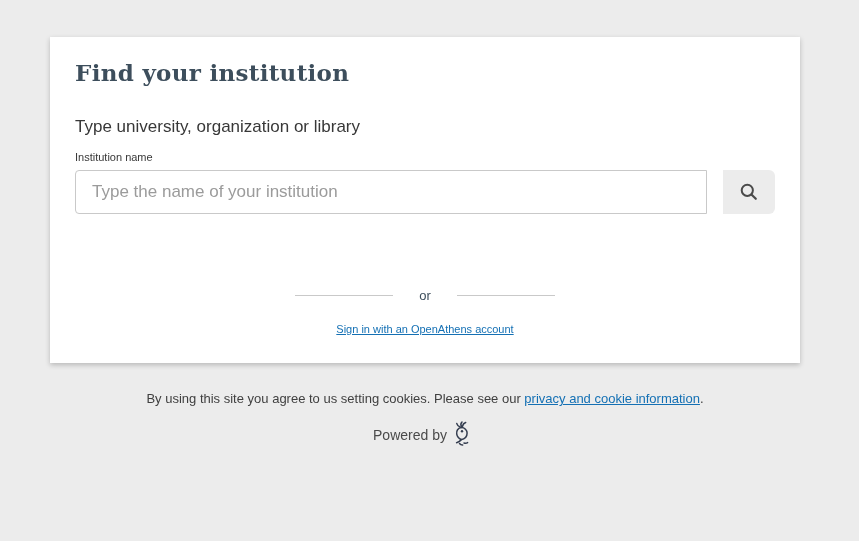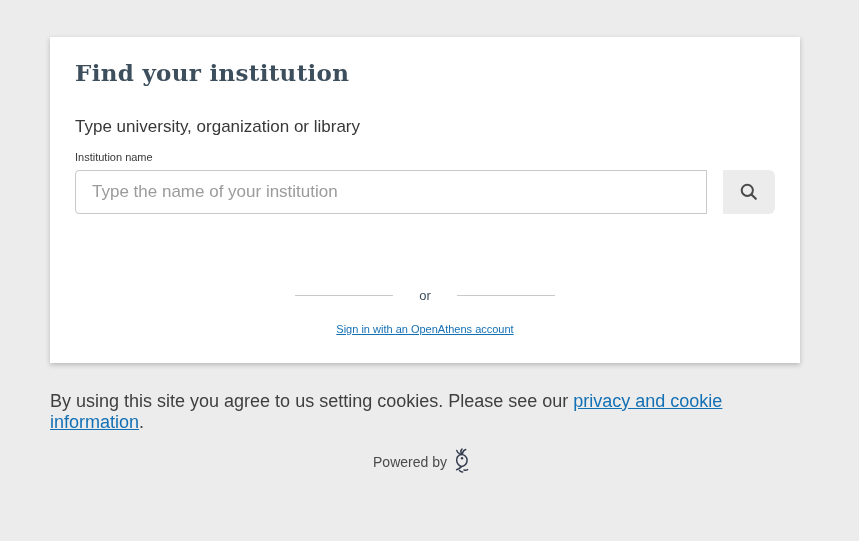--- a/index.html
+++ b/index.html
@@ -87,22 +87,22 @@
     text-align: center;
   }
   .signin-link {
     font-size: 11px;
     color: #1470b4;
     text-decoration: underline;
     cursor: pointer;
   }
   .cookie-row {
     margin-top: 28px;
-    text-align: left;
-    font-size: 18px;
+    text-align: center;
+    font-size: 13px;
     color: #3f3f3f;
   }
   .cookie-link {
     color: #1470b4;
     text-decoration: underline;
     cursor: pointer;
   }
   .powered-row {
     margin-top: 14px;
     display: flex;

